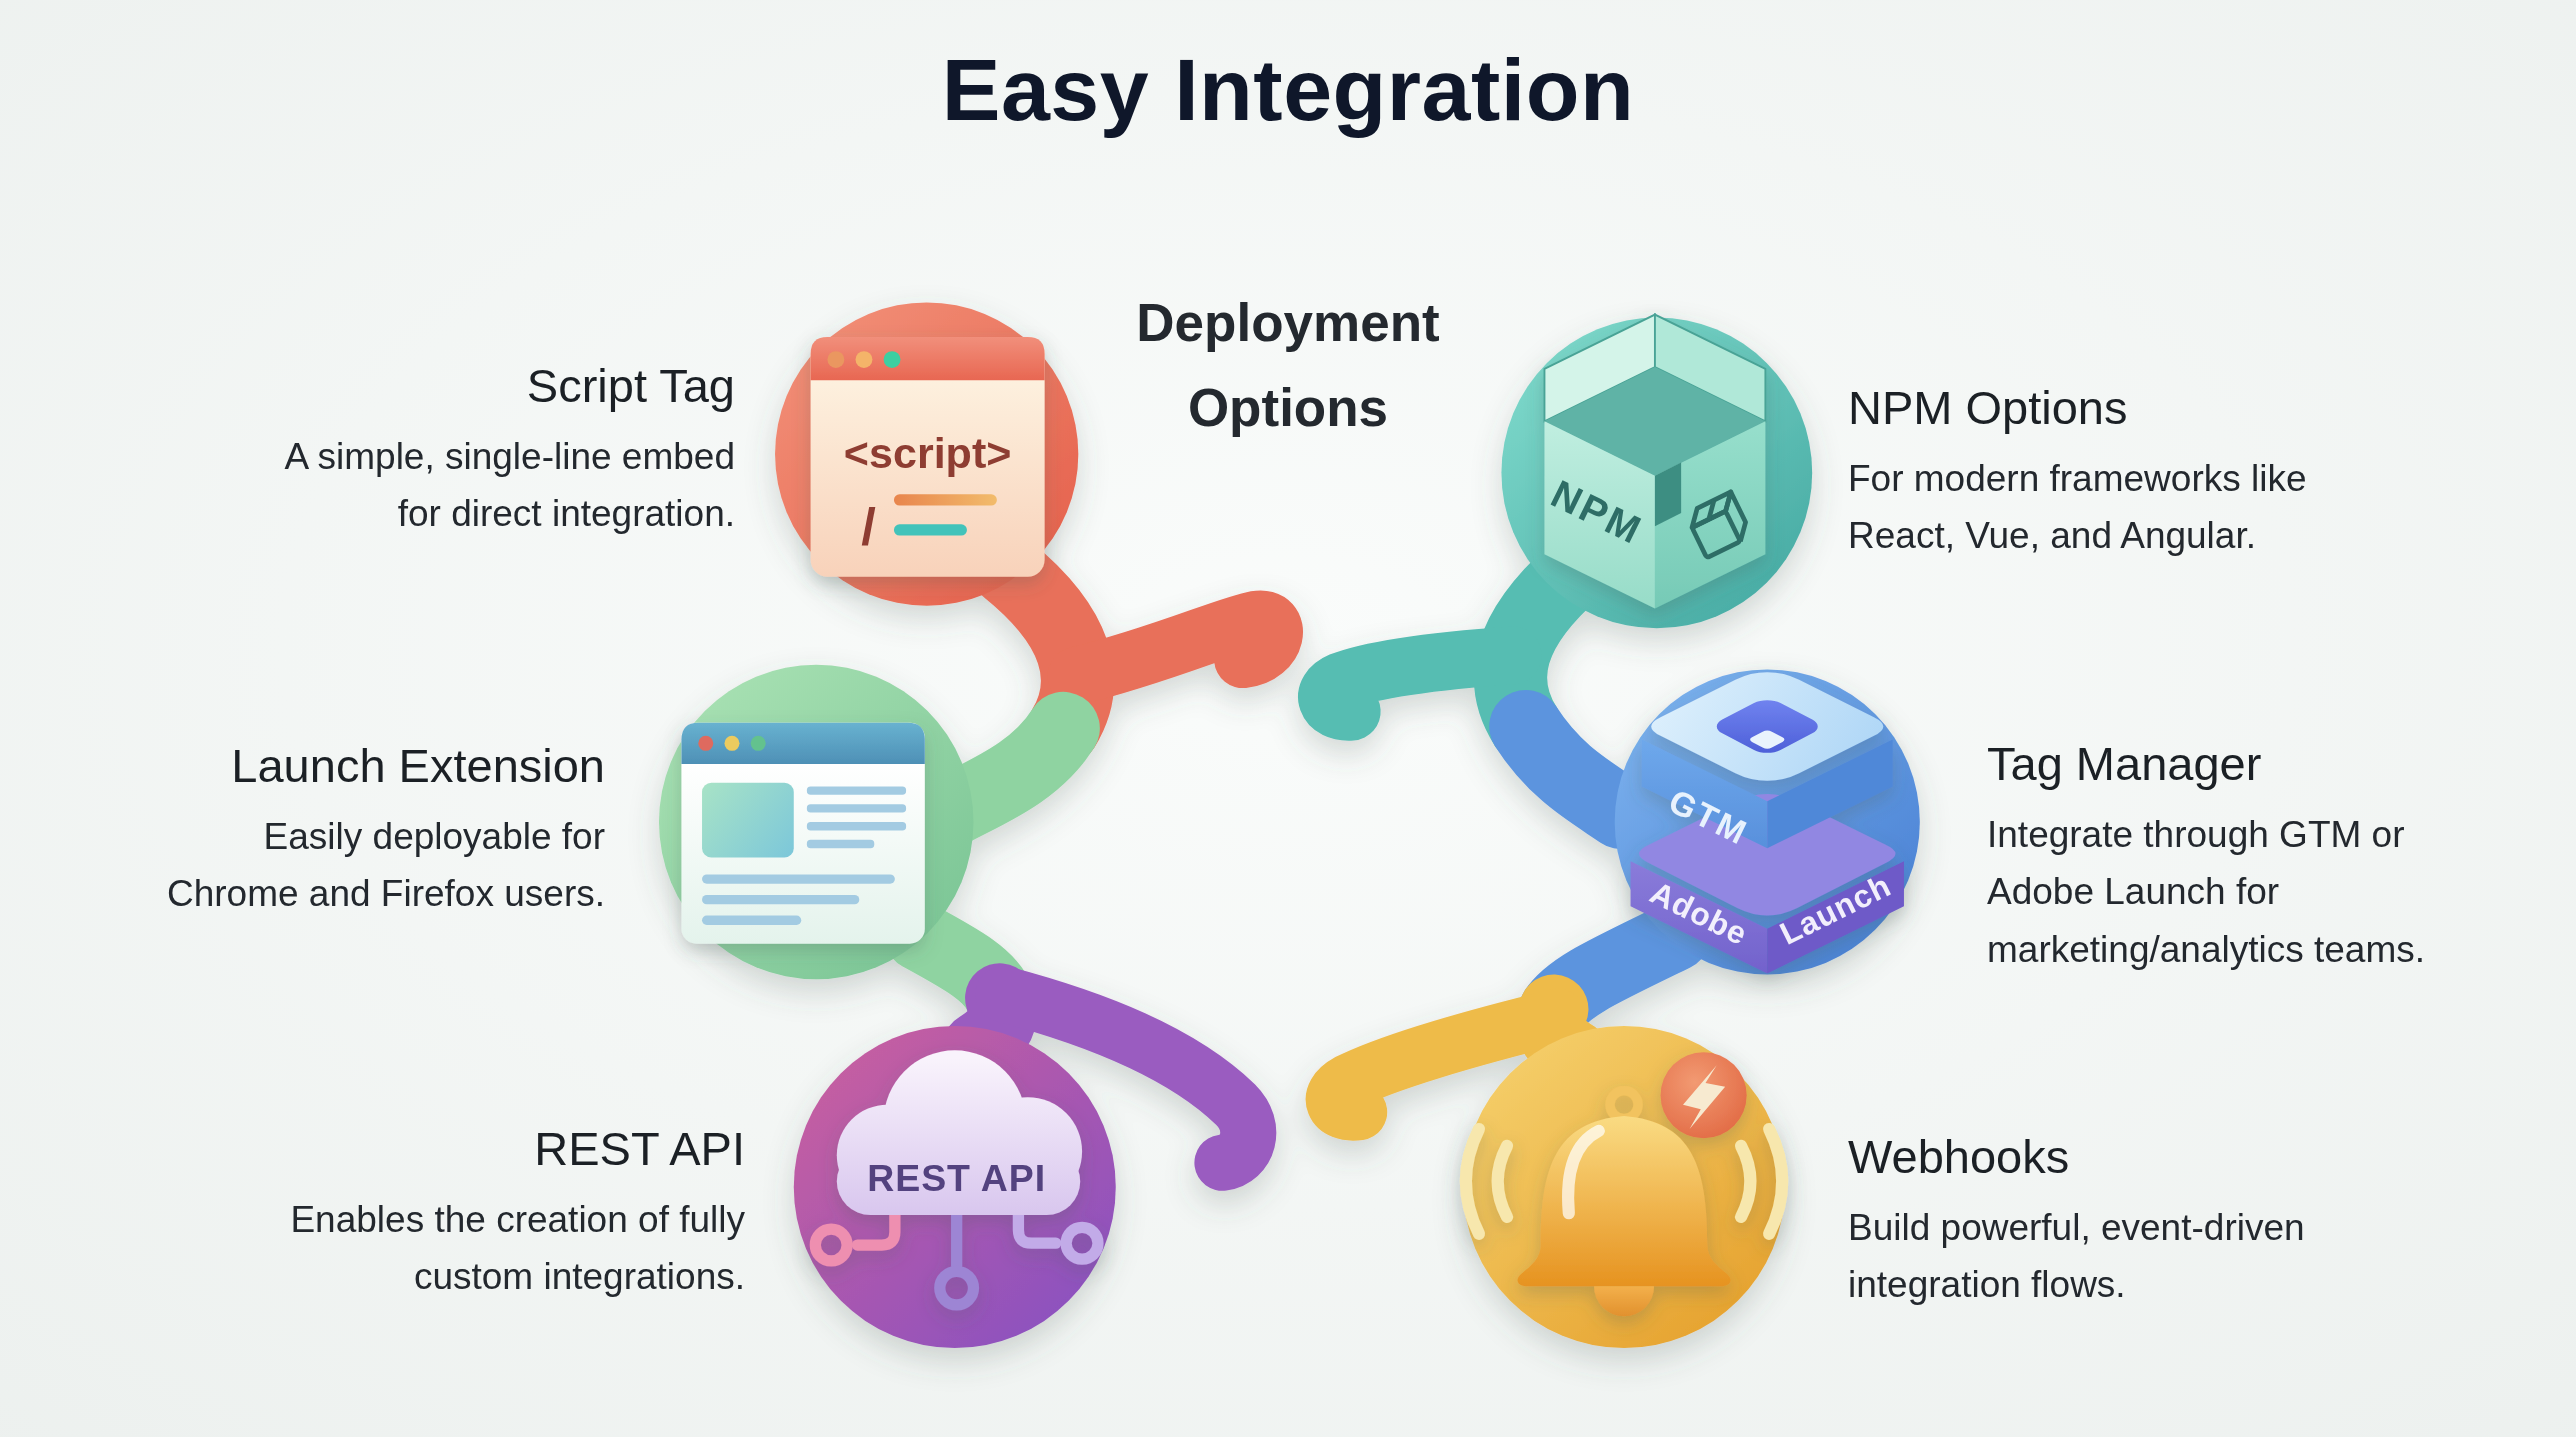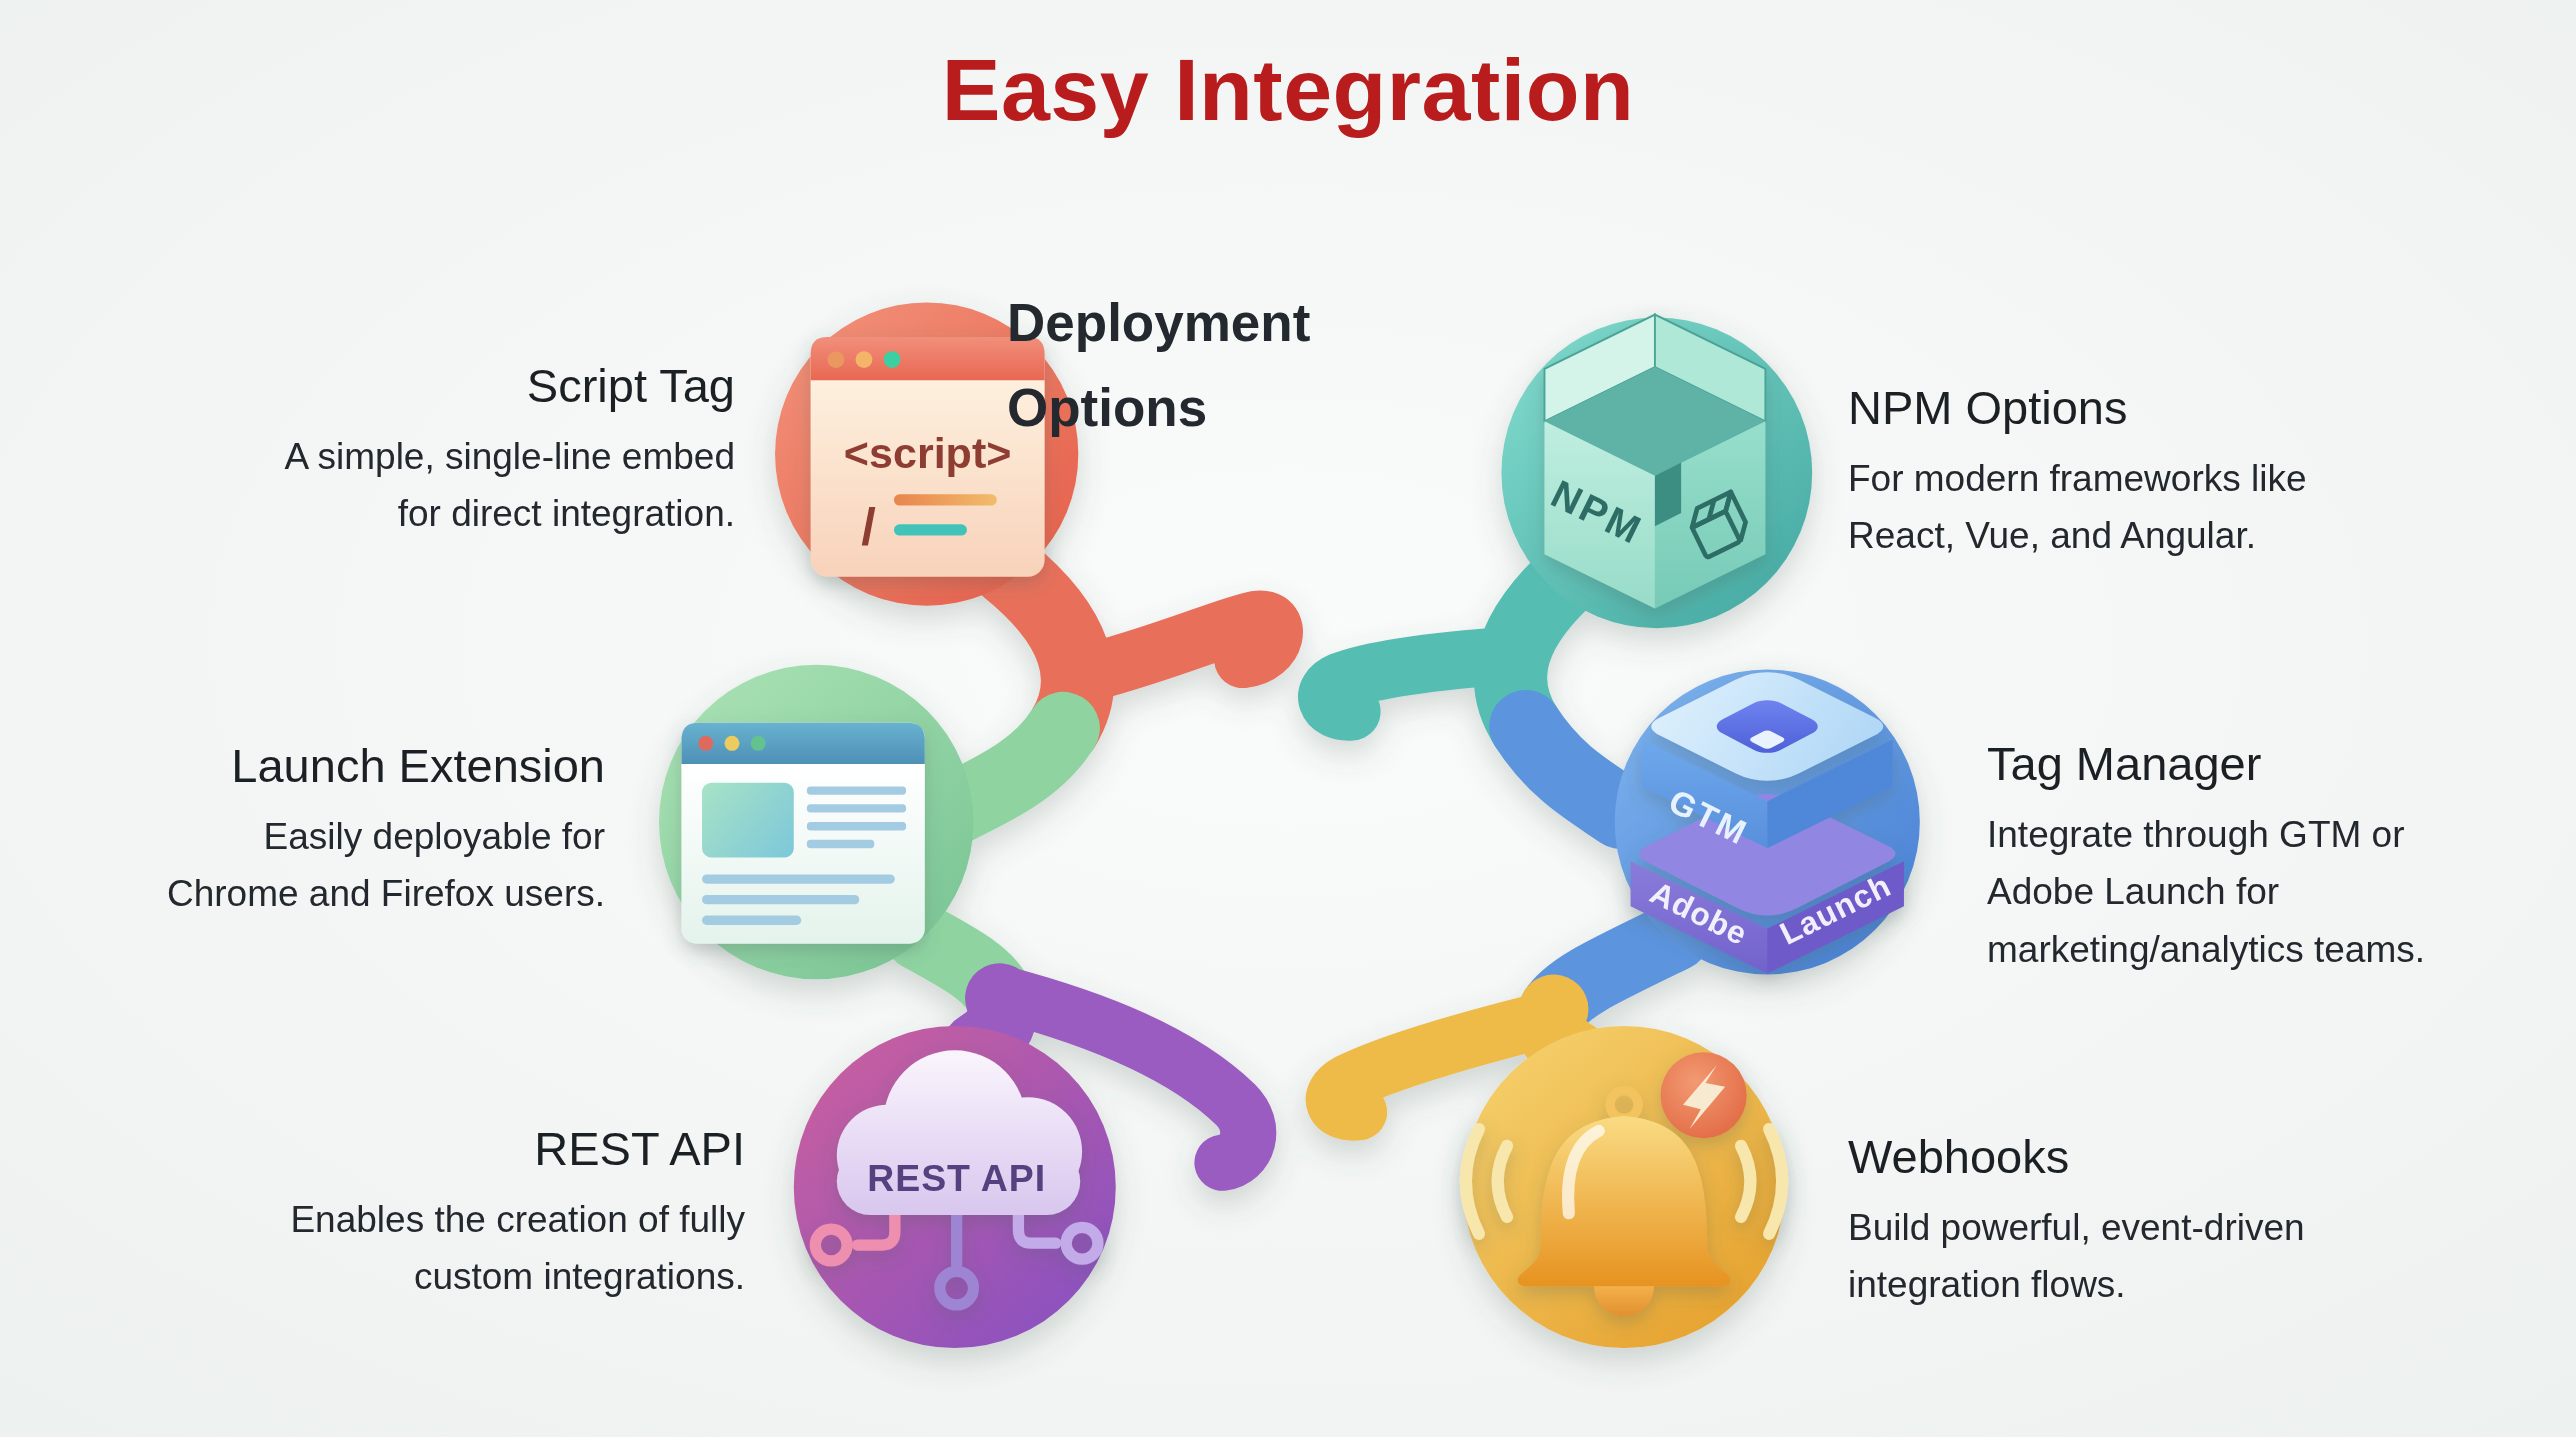--- a/index.html
+++ b/index.html
@@ -1,21 +1,21 @@
 <!DOCTYPE html>
 <html style="font-size:15px"><head>
 <meta charset="utf-8">
 <style>
   html,body{margin:0;padding:0;background:#eff3f1;}
   body{font-family:"Liberation Sans",sans-serif;}
   .stage{position:relative;width:2576px;height:1438px;overflow:hidden;background:#eff3f1;}
   svg.art{position:absolute;left:0;top:0;width:2576px;height:1438px;display:block;}
   .page-title{position:absolute;top:39px;left:0;width:100%;text-align:center;
-    font-size:88px;font-weight:600;color:#b91c1c;letter-spacing:0.5px;}
-  .center-label{position:absolute;top:281px;left:1007px;width:562px;text-align:left;
+    font-size:88px;font-weight:600;color:#0f172a;letter-spacing:0.5px;}
+  .center-label{position:absolute;top:281px;left:1007px;width:562px;text-align:center;
     font-size:53px;font-weight:700;line-height:1.6;color:#24292f;white-space:pre-line;}
   .caption{position:absolute;}
   .caption.align-right{text-align:right;}
   .caption-title{font-size:47px;font-weight:400;color:#1b2025;}
   .caption-body{margin-top:15px;font-size:37px;line-height:1.55;color:#23282e;white-space:pre-line;}
   .cap-script{left:211px;top:358px;width:524px;}
   .cap-browser{left:81px;top:738px;width:524px;}
   .cap-rest{left:221px;top:1121px;width:524px;}
   .cap-npm{left:1848px;top:380px;width:599px;}
   .cap-gtm{left:1971px;top:736px;width:599px;margin-left:16px;}

